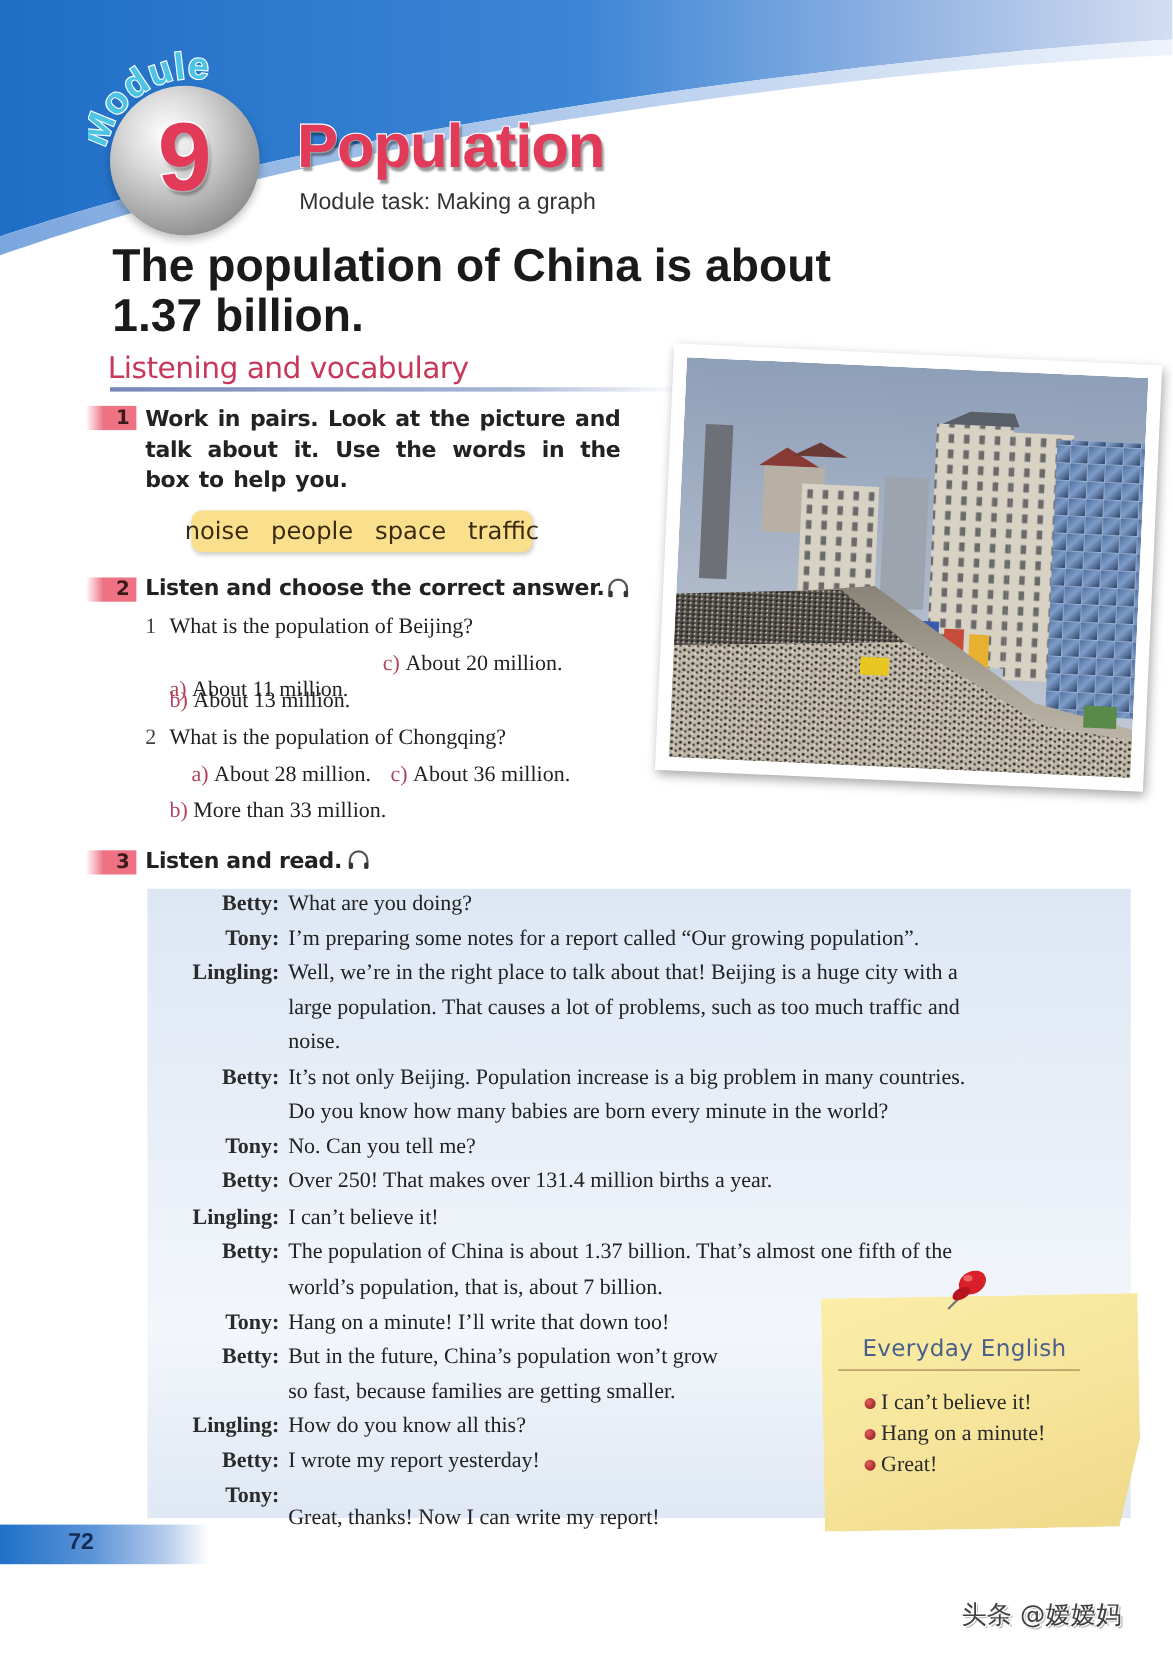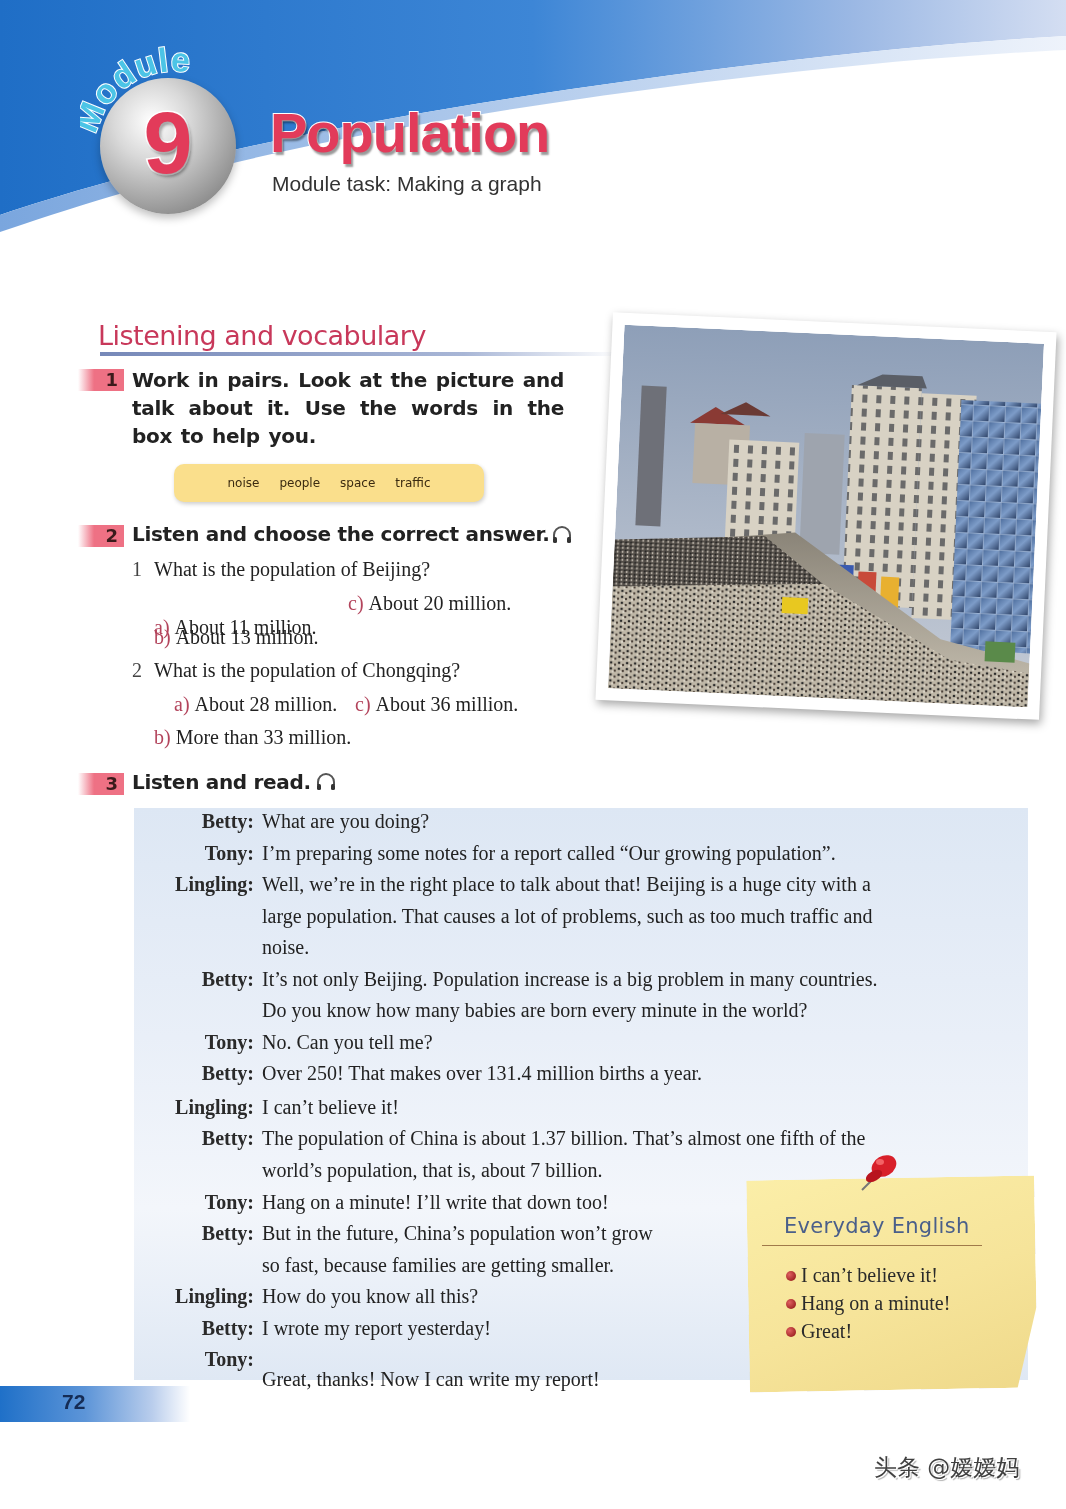--- a/index.html
+++ b/index.html
@@ -64,21 +64,21 @@
   .ex-text {
     position: absolute; font-family: "DejaVu Sans", sans-serif; font-weight: bold; font-size: 20px; color: #222;
     letter-spacing: -0.3px;
   }
   .ex1-text { left: 132px; top: 366px; width: 432px; line-height: 28px; text-align: justify; word-spacing: 2px; }
 
   .word-box {
     position: absolute; left: 174px; top: 464px; width: 310px; height: 38px;
     background: #fadf8c; border-radius: 10px; box-shadow: 1px 2px 4px rgba(0,0,0,0.2);
     display: flex; align-items: center; justify-content: center; gap: 20px;
-    font-family: "DejaVu Sans", sans-serif; font-size: 12px; color: #3a2a10;
+    font-family: "DejaVu Sans", sans-serif; font-size: 22px; color: #3a2a10;
   }
 
   .headphone-icon { position: absolute; width: 22px; height: 22px; }
 
   
   .q { position: absolute; font-family: "Liberation Serif", serif; font-size: 20px; color: #222; }
   .q .qn { display: inline-block; width: 22px; color: #444; }
   .opt { position: absolute; font-family: "Liberation Serif", serif; font-size: 20px; color: #222; }
   .opt .ol { color: #b3445c; }
 
@@ -168,20 +168,22 @@
     <textPath href="#arc">Module</textPath>
   </text>
 </svg>
 <div class="module-num">9</div>
 
 <div class="title-population">Population</div>
 <div class="module-task">Module task: Making a graph</div>
 
 <div class="unit-title">
   <div class="unit-text">
+    <div>The population of China is about</div>
+    <div>1.37 billion.</div>
   </div>
 </div>
 
 <div class="section-heading">Listening and vocabulary</div>
 <div class="section-underline"></div>
 
 <div class="ex-num" style="left:78px; top:369px;">1</div>
 <div class="ex-text ex1-text">Work in pairs. Look at the picture and talk about it. Use the words in the box to help you.</div>
 <div class="word-box">
   <span>noise</span>

